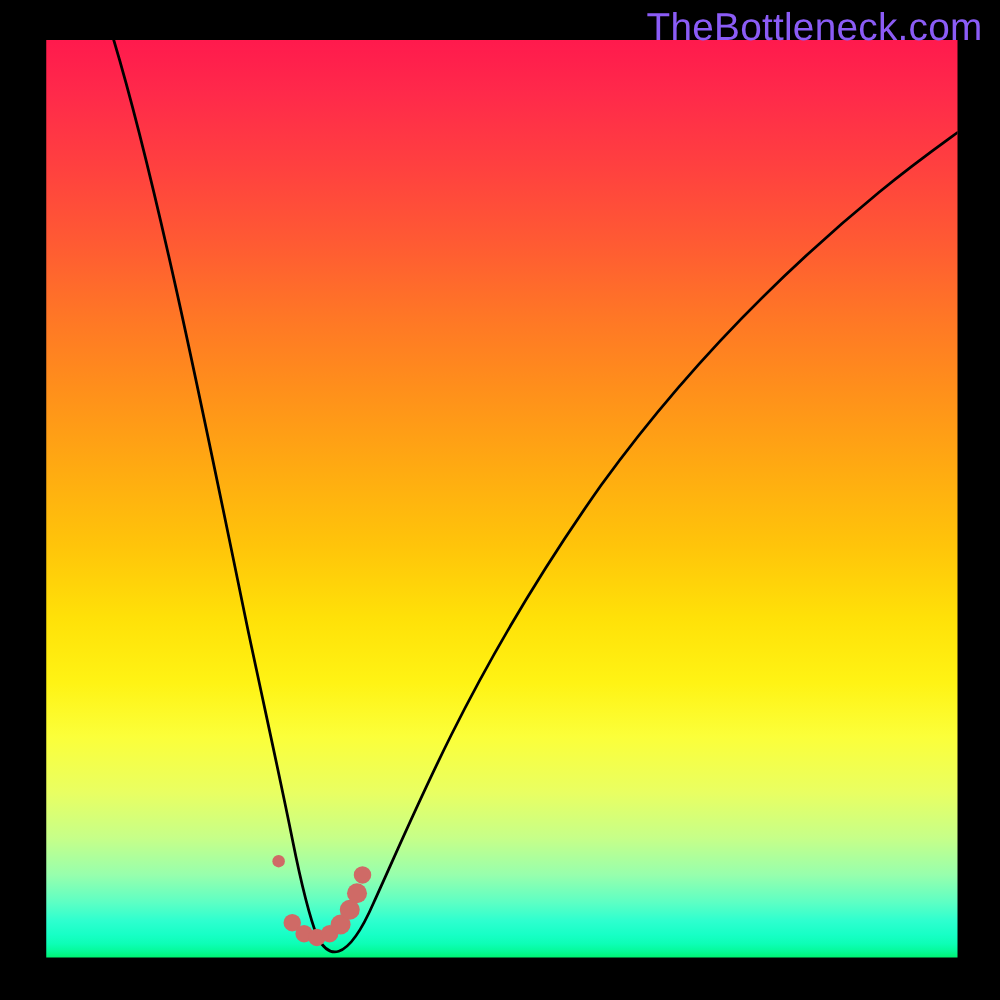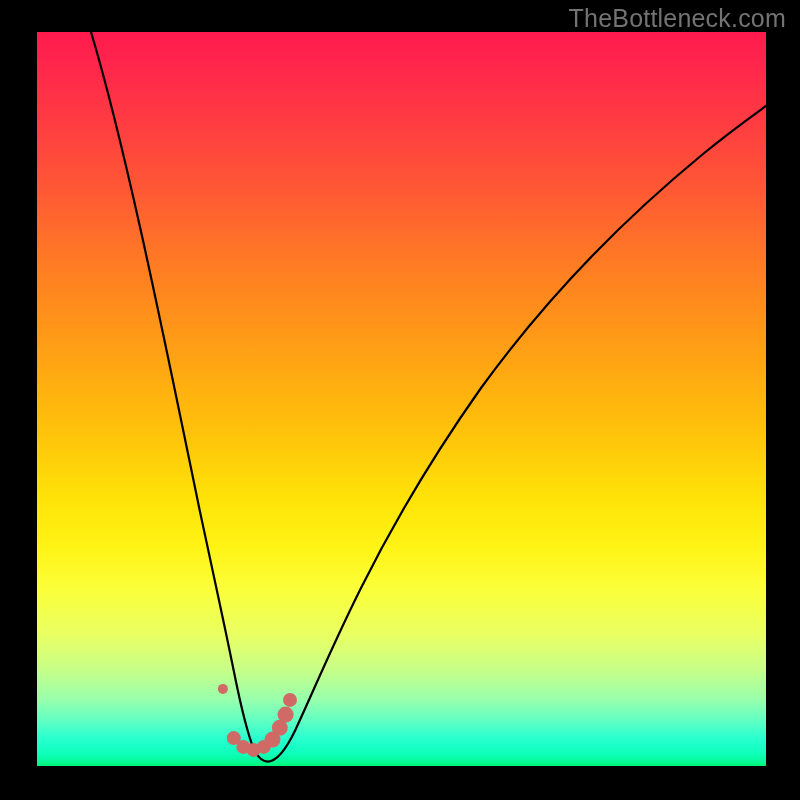--- a/index.html
+++ b/index.html
@@ -46,22 +46,22 @@
       #17ffc6 97.5%,
       #0dfeb6 98.5%,
       #05fa9a 99.3%,
       #00f374 100%
     );
   }
   .watermark {
     position: absolute;
     top: 4px;
     right: 14px;
-    color: #737373;
-    font-size: 25px;
+    color: #8b5cf6;
+    font-size: 31px;
     letter-spacing: 0.2px;
     font-weight: 500;
     user-select: none;
   }
   svg.curves {
     position: absolute;
     left: 0;
     top: 0;
     width: 729px;
     height: 734px;

